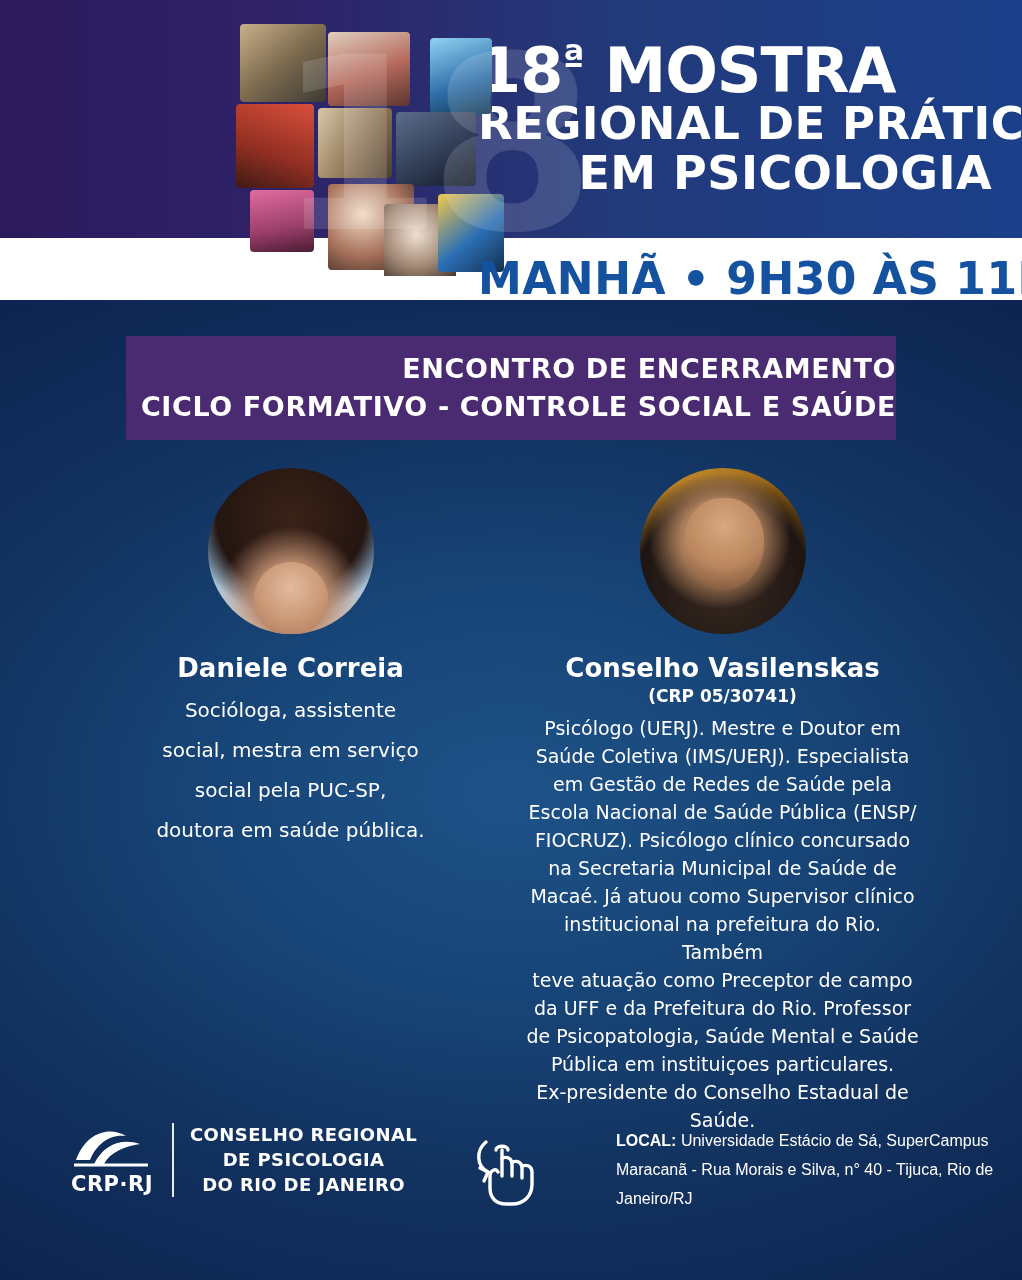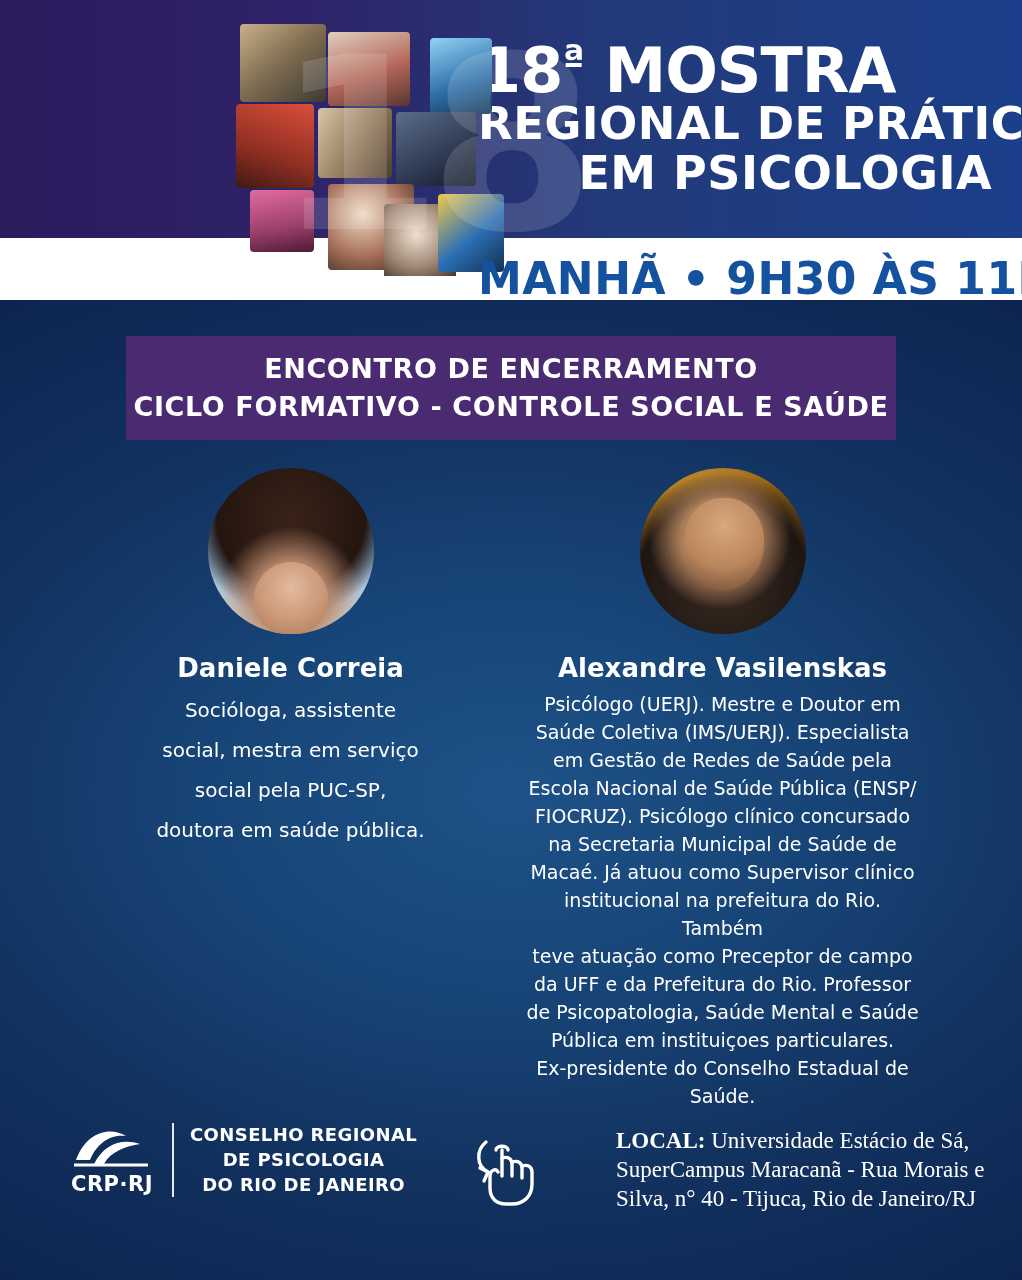--- a/index.html
+++ b/index.html
@@ -167,21 +167,21 @@
   }
 
   
   .session-bar {
     position: absolute;
     left: 126px; top: 336px;
     width: 770px; height: 104px;
     background: #4a2a70;
     display: flex;
     flex-direction: column;
-    align-items: center;
+    align-items: flex-end;
     justify-content: center;
   }
   .session-line {
     font-family: "DejaVu Sans", sans-serif;
     font-weight: 700;
     font-size: 27px;
     letter-spacing: 0.6px;
     line-height: 38px;
     color: #ffffff;
     white-space: nowrap;
@@ -287,22 +287,22 @@
     text-align: center;
   }
   .hand-icon {
     position: absolute;
     left: 466px; top: 1128px;
   }
   .local-block {
     position: absolute;
     left: 616px; top: 1126px;
     width: 380px;
-    font-family: Liberation Serif, serif;
-    font-size: 23px;
+    font-family: Liberation Sans, sans-serif;
+    font-size: 16px;
     line-height: 29px;
     color: #ffffff;
   }
   .local-label { font-weight: 700; }
 </style>
 </head>
 <body>
 
 <div id="poster">
 
@@ -344,21 +344,22 @@
       <div class="avatar a1"></div>
       <div class="speaker-name">Daniele Correia</div>
       <div class="speaker-bio">Socióloga, assistente
 social, mestra em serviço
 social pela PUC-SP,
 doutora em saúde pública.</div>
     </div>
 
     <div class="speaker">
       <div class="avatar a2"></div>
-      <div class="speaker-name">Alexandre Vasilenskas</div>
+      <div class="speaker-name">Conselho Vasilenskas</div>
+      <div class="speaker-crp">(CRP 05/30741)</div>
       <div class="speaker-bio">Psicólogo (UERJ). Mestre e Doutor em
 Saúde Coletiva (IMS/UERJ). Especialista
 em Gestão de Redes de Saúde pela
 Escola Nacional de Saúde Pública (ENSP/
 FIOCRUZ). Psicólogo clínico concursado
 na Secretaria Municipal de Saúde de
 Macaé. Já atuou como Supervisor clínico
 institucional na prefeitura do Rio. Também
 teve atuação como Preceptor de campo
 da UFF e da Prefeitura do Rio. Professor

